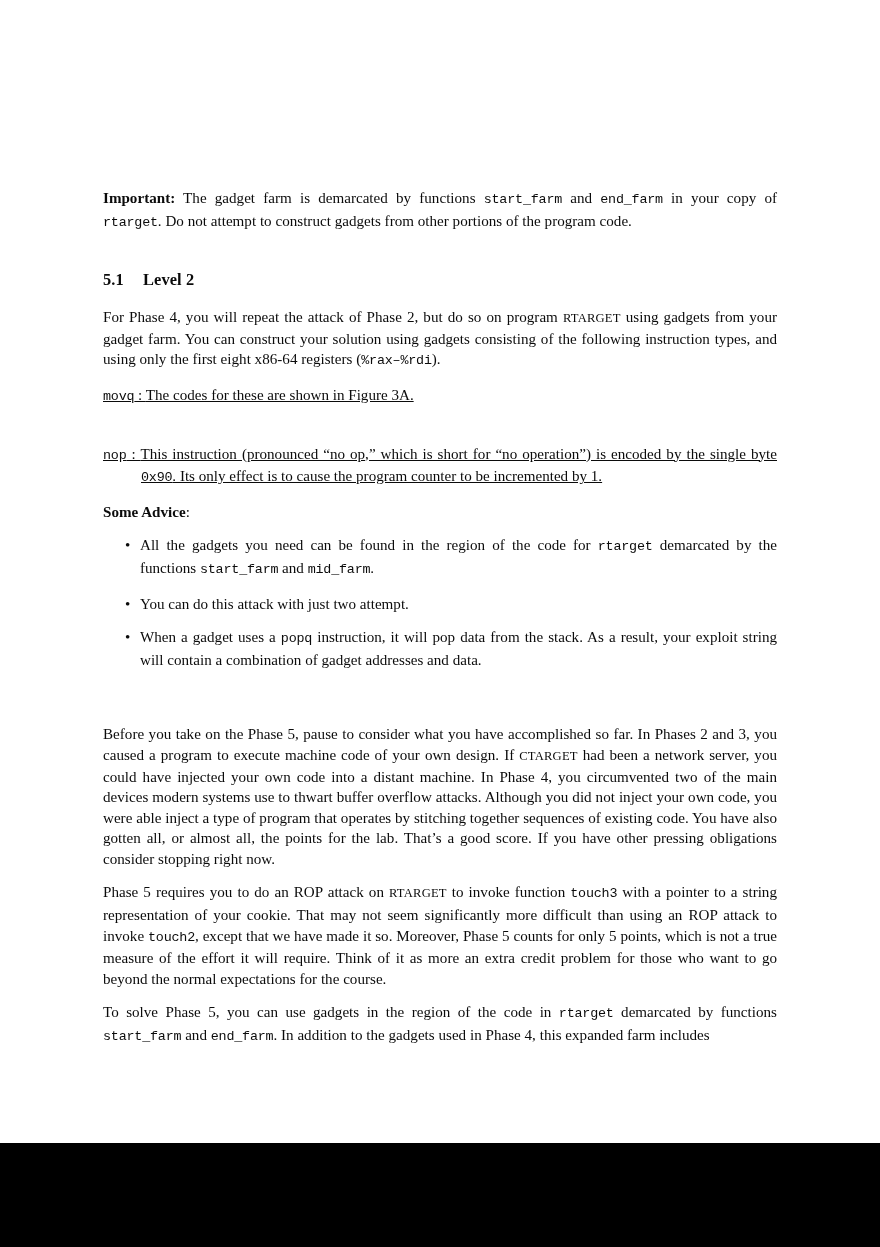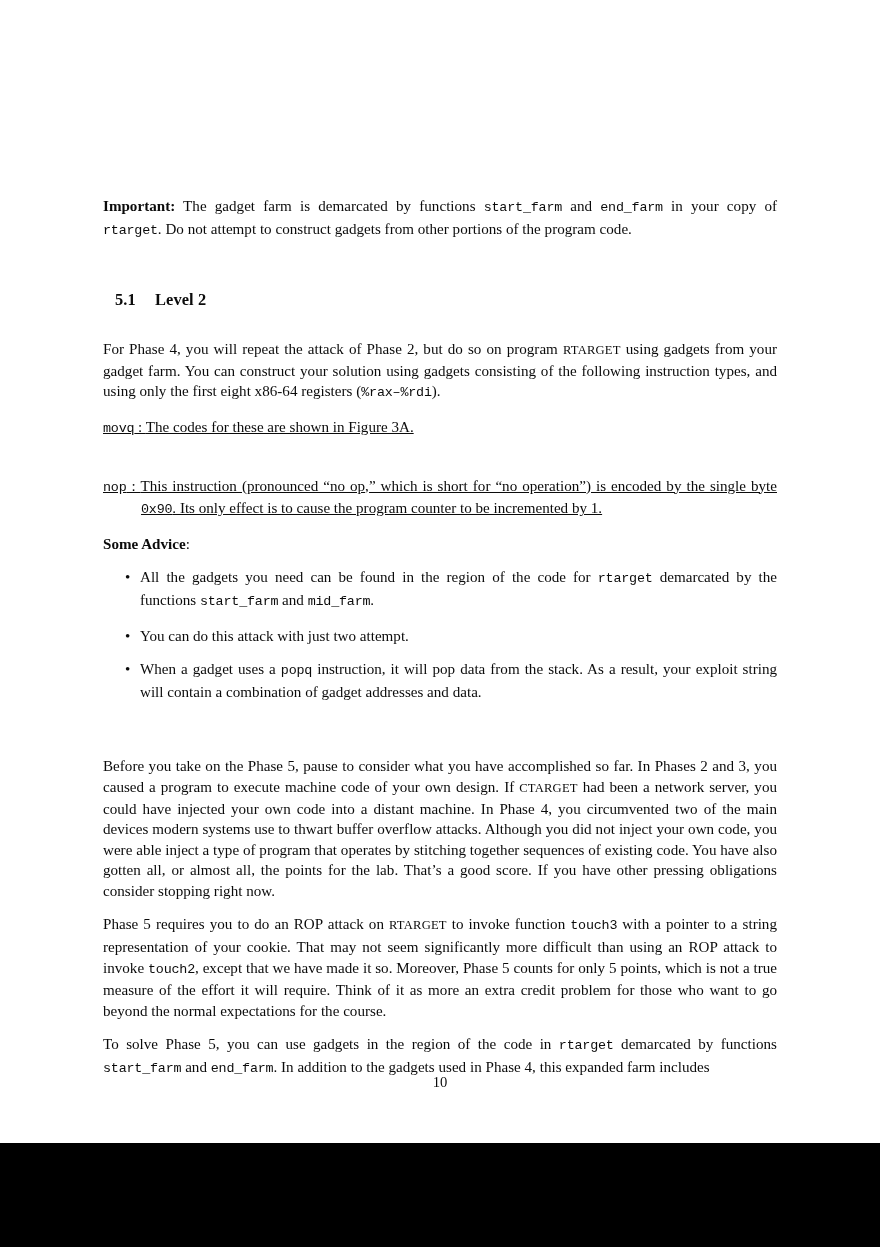--- a/index.html
+++ b/index.html
@@ -21,21 +21,21 @@
     position: absolute;
     left: 0; top: 0;
     width: 880px;
     height: 1143px;
     background: #ffffff;
   }
 
   .content {
     position: absolute;
     left: 103px;
-    top: 196px;
+    top: 188px;
     width: 674px;
   }
 
   p, .para {
     margin: 0;
     text-align: justify;
     font-size: 15.1px;
     line-height: 20.6px;
     letter-spacing: 0.01px;
     -moz-text-align-last: left;
@@ -51,21 +51,21 @@
   }
 
   .bold { font-weight: bold; }
 
   .sc {
     font-size: 12.6px;
     letter-spacing: 0.2px;
   }
 
   h2.section {
-    margin: 12px;
+    margin: 0;
     font-size: 16.4px;
     font-weight: bold;
     line-height: 20px;
     letter-spacing: 0.1px;
   }
   h2.section .secnum {
     display: inline-block;
     width: 40px;
   }
 
@@ -183,16 +183,15 @@
     <div class="sp-para"></div>
 
     <p class="para"><span>Phase 5 requires you to do an ROP attack on </span><span class="sc">RTARGET</span><span> to invoke function </span><span class="mono">touch3</span><span> with a pointer to a string representation of your cookie. That may not seem significantly more difficult than using an ROP attack to invoke </span><span class="mono">touch2</span><span>, except that we have made it so. Moreover, Phase 5 counts for only 5 points, which is not a true measure of the effort it will require. Think of it as more an extra credit problem for those who want to go beyond the normal expectations for the course.</span></p>
 
     <div class="sp-para"></div>
 
     <p class="para"><span>To solve Phase 5, you can use gadgets in the region of the code in </span><span class="mono">rtarget</span><span> demarcated by functions </span><span class="mono">start_farm</span><span> and </span><span class="mono">end_farm</span><span>. In addition to the gadgets used in Phase 4, this expanded farm includes</span></p>
 
   </div>
 
-  <div class="pagenum">10</div>
 </div>
 
 <div id="bottom-bar"></div>
 
 </body></html>

